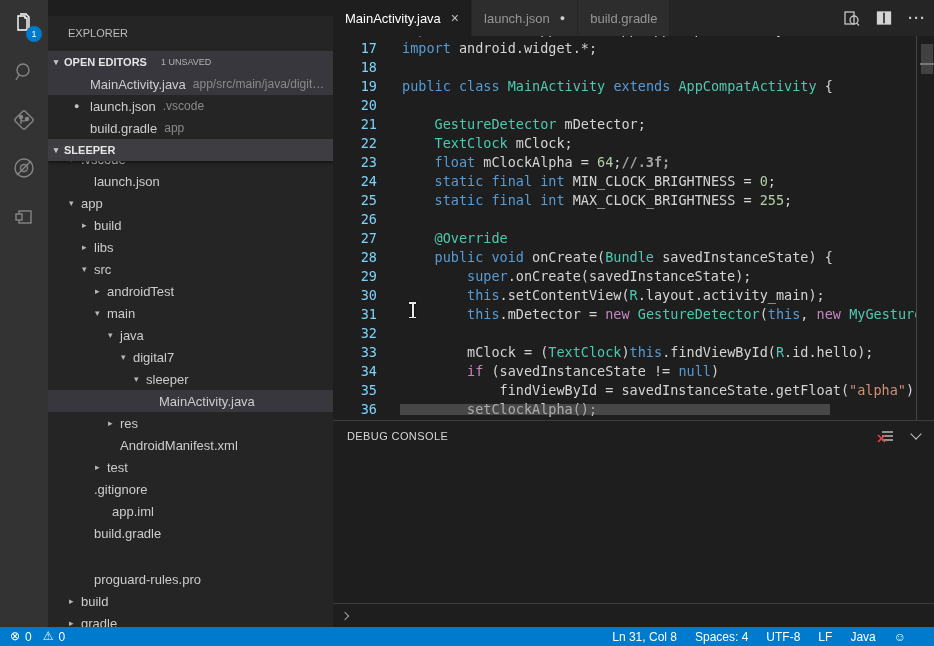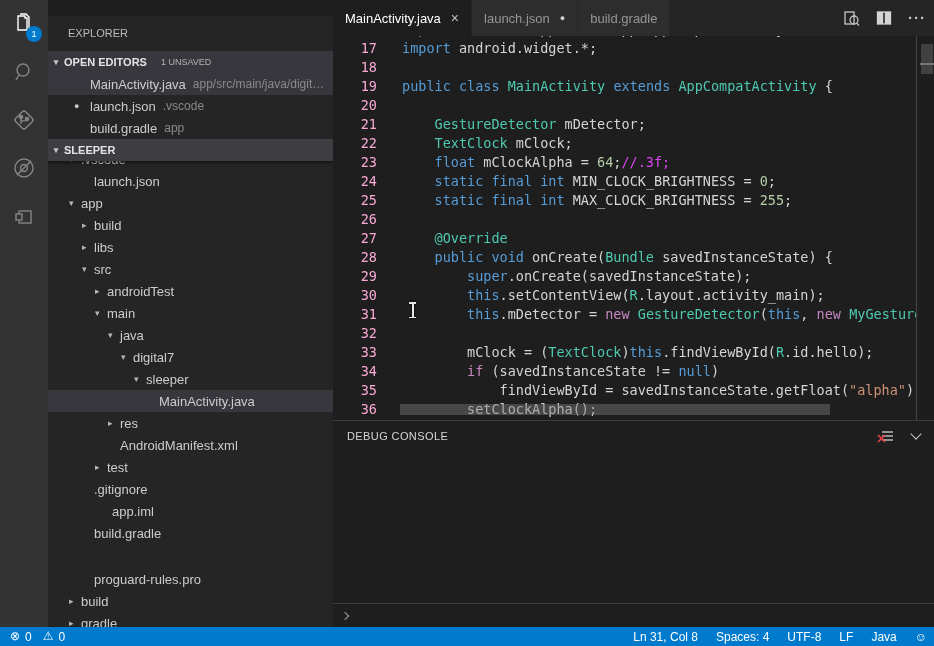--- a/index.html
+++ b/index.html
@@ -43,28 +43,28 @@
   #tab-actions { position:absolute; right:8px; top:0; height:36px; display:flex; align-items:center; gap:16px; }
   .tab-action { color:#c5c5c5; cursor:pointer; display:flex; align-items:center; }
   .tab-action svg { stroke:#c5c5c5; fill:none; stroke-width:1.3; }
   #more-icon { font-size:15px; font-weight:bold; letter-spacing:1px; line-height:10px; }
 
   
   #editor-area { position:absolute; left:0; top:36px; width:601px; height:384px; overflow:hidden; }
   #code-clip { position:absolute; left:0; top:0; width:584px; height:384px; overflow:hidden; }
   #code-lines { position:absolute; top:-16px; left:0; width:900px; }
   .code-line { height:19px; line-height:19px; display:flex; font-family:"DejaVu Sans Mono", monospace; font-size:13.5px; white-space:pre; cursor:text; }
-  .ln { width:44px; text-align:right; color:#f9a8d4; flex:none; }
+  .ln { width:44px; text-align:right; color:#7dd3fc; flex:none; }
   .code-text { margin-left:25px; color:#d4d4d4; }
   .tk-kw  { color:#569cd6; }
   .tk-type{ color:#4ec9b0; }
   .tk-ctrl{ color:#c586c0; }
   .tk-num { color:#b5cea8; }
   .tk-str { color:#ce9178; }
-  .tk-com { color:#d946ef; }
+  .tk-com { color:#a3a3a3;font-weight:bold; }
   .tk-txt { color:#d4d4d4; }
   #ruler { position:absolute; left:583px; top:0; width:1px; height:384px; background:#454545; z-index:3; }
   #vscrollbar { position:absolute; right:0; top:0; width:14px; height:384px; background:rgba(30,30,30,.3); cursor:pointer; z-index:4; }
   #vscroll-thumb { position:absolute; left:1px; top:8px; width:12px; height:30px; background:rgba(121,121,121,.4); }
   #vscroll-marker { position:absolute; left:0; top:27px; width:14px; height:2px; background:#767676; }
   #hscrollbar { position:absolute; left:67px; top:368px; width:430px; height:11px; background:rgba(121,121,121,.45); cursor:pointer; z-index:4; }
   
   #mouse-ibeam { position:absolute; left:75px; top:265px; width:9px; height:18px; z-index:6; filter:drop-shadow(0 0 1px #000); }
   #mouse-ibeam i { position:absolute; left:4px; top:2px; width:1.5px; height:14px; background:#e8e8e8; }
   #mouse-ibeam b, #mouse-ibeam s { position:absolute; left:1px; width:7px; height:1.5px; background:#e8e8e8; }
@@ -78,21 +78,21 @@
   .panel-action { cursor:pointer; display:flex; align-items:center; }
   #panel-chevron { width:8px; height:8px; border-right:1.6px solid #c5c5c5; border-bottom:1.6px solid #c5c5c5; transform:rotate(45deg); margin-top:-4px; }
   #panel-input { position:absolute; left:0; bottom:0; width:100%; height:24px; border-top:1px solid #3c3c3c; display:flex; align-items:center; padding-left:9px; cursor:text; }
   #prompt-chevron { width:6px; height:6px; border-right:1.5px solid #9f9f9f; border-top:1.5px solid #9f9f9f; transform:rotate(45deg); }
 
   
   #status-bar { position:absolute; left:0; top:627px; width:934px; height:19px; background:#007acc; color:#ffffff; display:flex; align-items:center; font-size:12px; z-index:40; }
   .sb-group-left { display:flex; align-items:center; gap:5px; padding-left:10px; }
   .sb-icon { font-size:12px; line-height:19px; }
   .sb-count { margin-right:6px; }
-  #sb-right { margin-left:auto; display:flex; align-items:center; gap:18px; padding-right:7px; }
+  #sb-right { margin-left:auto; display:flex; align-items:center; gap:18px; padding-right:28px; }
   .sb-item { cursor:pointer; }
 </style>
 </head>
 <body>
 
 <div id="app">
 
   <div id="activity-bar">
     <div class="ab-item active">
       <svg width="26" height="26" viewBox="0 0 26 26">

